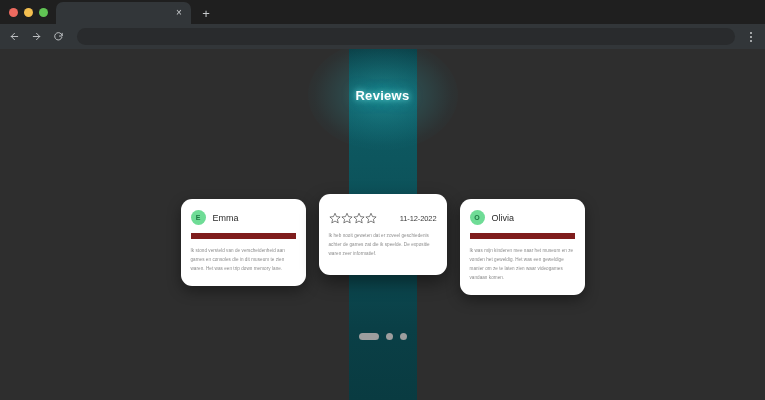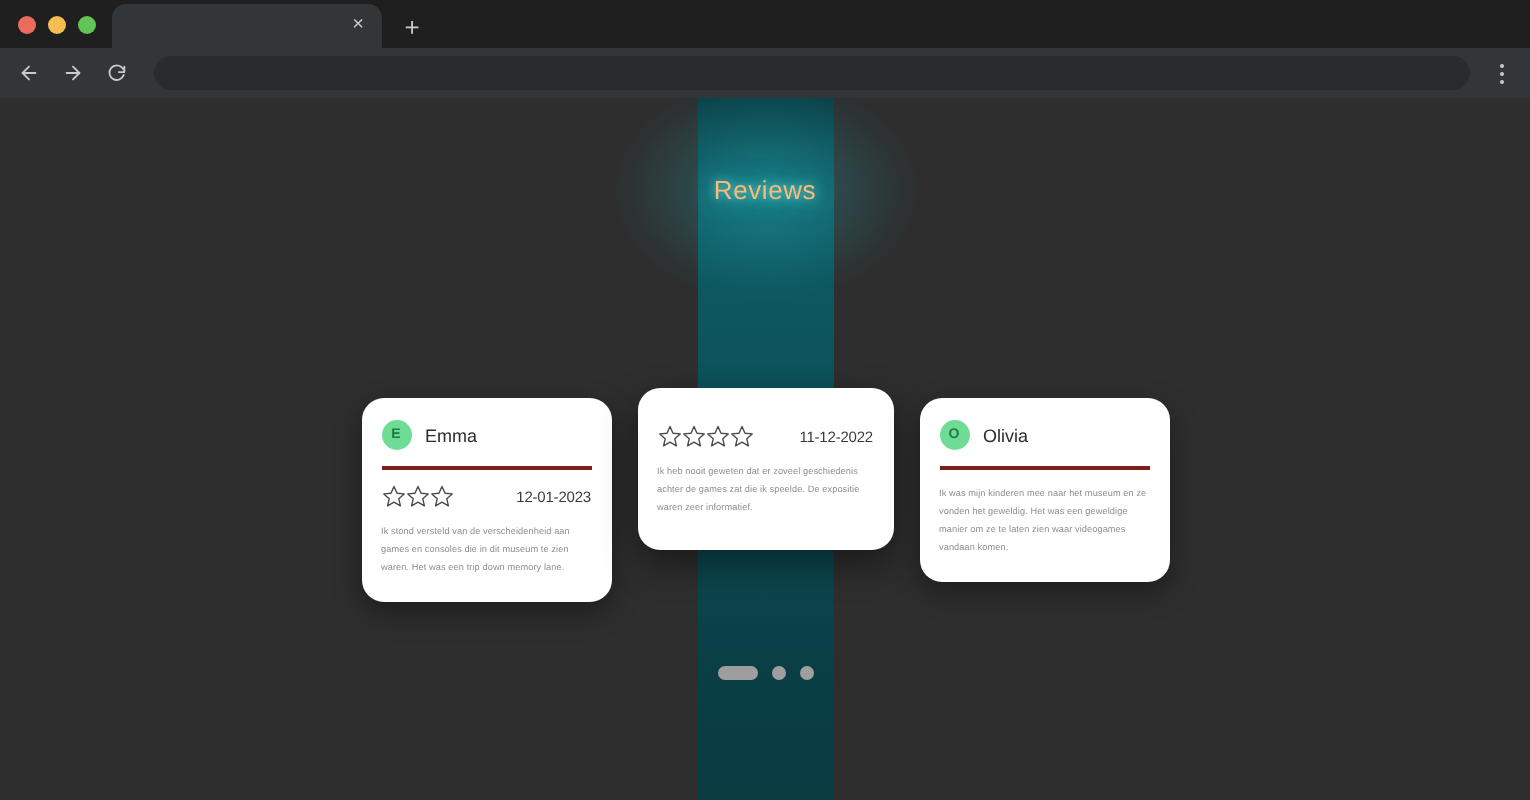--- a/index.html
+++ b/index.html
@@ -181,22 +181,22 @@
         rgba(0,0,0,0) 78%);
     pointer-events: none;
   }
 
   .heading {
     position: absolute;
     left: 50%;
     top: 46px;
     transform: translate(-50%, -50%);
     font-size: 13px;
-    font-weight: normal;
-    color: #fdba74;
+    font-weight: bold;
+    color: #ffffff;
     letter-spacing: 0.3px;
     text-shadow: 0 0 6px rgba(130,255,250,0.85), 0 0 14px rgba(60,200,215,0.6);
     white-space: nowrap;
     text-align: right;
   }
 
   
   .cards {
     position: absolute;
     left: 0;
@@ -220,21 +220,21 @@
     margin-top: -5px;
     padding-bottom: 16px;
     box-shadow: 0 7px 18px rgba(0,0,0,0.45);
   }
 
   .card-head {
     display: flex;
     align-items: center;
     gap: 7px;
     padding-bottom: 8px;
-    border-bottom: 2px solid #7f1d1d;
+    border-bottom: 6px solid #7f1d1d;
     text-align: center;
   }
   .avatar {
     width: 15px;
     height: 15px;
     border-radius: 50%;
     background: #6fdc96;
     color: #1d7a44;
     font-size: 7px;
     font-weight: bold;
@@ -357,40 +357,20 @@
     <div class="band-glow"></div>
 
     <div class="heading">Reviews</div>
 
     <div class="cards">
 
       <div class="card">
         <div class="card-head">
           <div class="avatar">E</div>
           <div class="reviewer">Emma</div>
-        </div>
-        <div class="card-meta">
-          <div class="stars">
-            <span class="star">
-                <svg viewBox="0 0 24 24" fill="none" stroke="#4a4a4a" stroke-width="1.4" stroke-linejoin="round">
-                  <polygon points="12 2.5 15 9.2 22.2 9.9 16.8 14.8 18.4 21.8 12 18.1 5.6 21.8 7.2 14.8 1.8 9.9 9 9.2"></polygon>
-                </svg>
-              </span>
-            <span class="star">
-                <svg viewBox="0 0 24 24" fill="none" stroke="#4a4a4a" stroke-width="1.4" stroke-linejoin="round">
-                  <polygon points="12 2.5 15 9.2 22.2 9.9 16.8 14.8 18.4 21.8 12 18.1 5.6 21.8 7.2 14.8 1.8 9.9 9 9.2"></polygon>
-                </svg>
-              </span>
-            <span class="star">
-                <svg viewBox="0 0 24 24" fill="none" stroke="#4a4a4a" stroke-width="1.4" stroke-linejoin="round">
-                  <polygon points="12 2.5 15 9.2 22.2 9.9 16.8 14.8 18.4 21.8 12 18.1 5.6 21.8 7.2 14.8 1.8 9.9 9 9.2"></polygon>
-                </svg>
-              </span>
-          </div>
-          <div class="date">12-01-2023</div>
         </div>
         <div class="card-body">Ik stond versteld van de verscheidenheid aan games en consoles die in dit museum te zien waren. Het was een trip down memory lane.</div>
       </div>
 
       <div class="card featured">
         <div class="card-meta">
           <div class="stars">
             <span class="star">
                 <svg viewBox="0 0 24 24" fill="none" stroke="#4a4a4a" stroke-width="1.4" stroke-linejoin="round">
                   <polygon points="12 2.5 15 9.2 22.2 9.9 16.8 14.8 18.4 21.8 12 18.1 5.6 21.8 7.2 14.8 1.8 9.9 9 9.2"></polygon>

